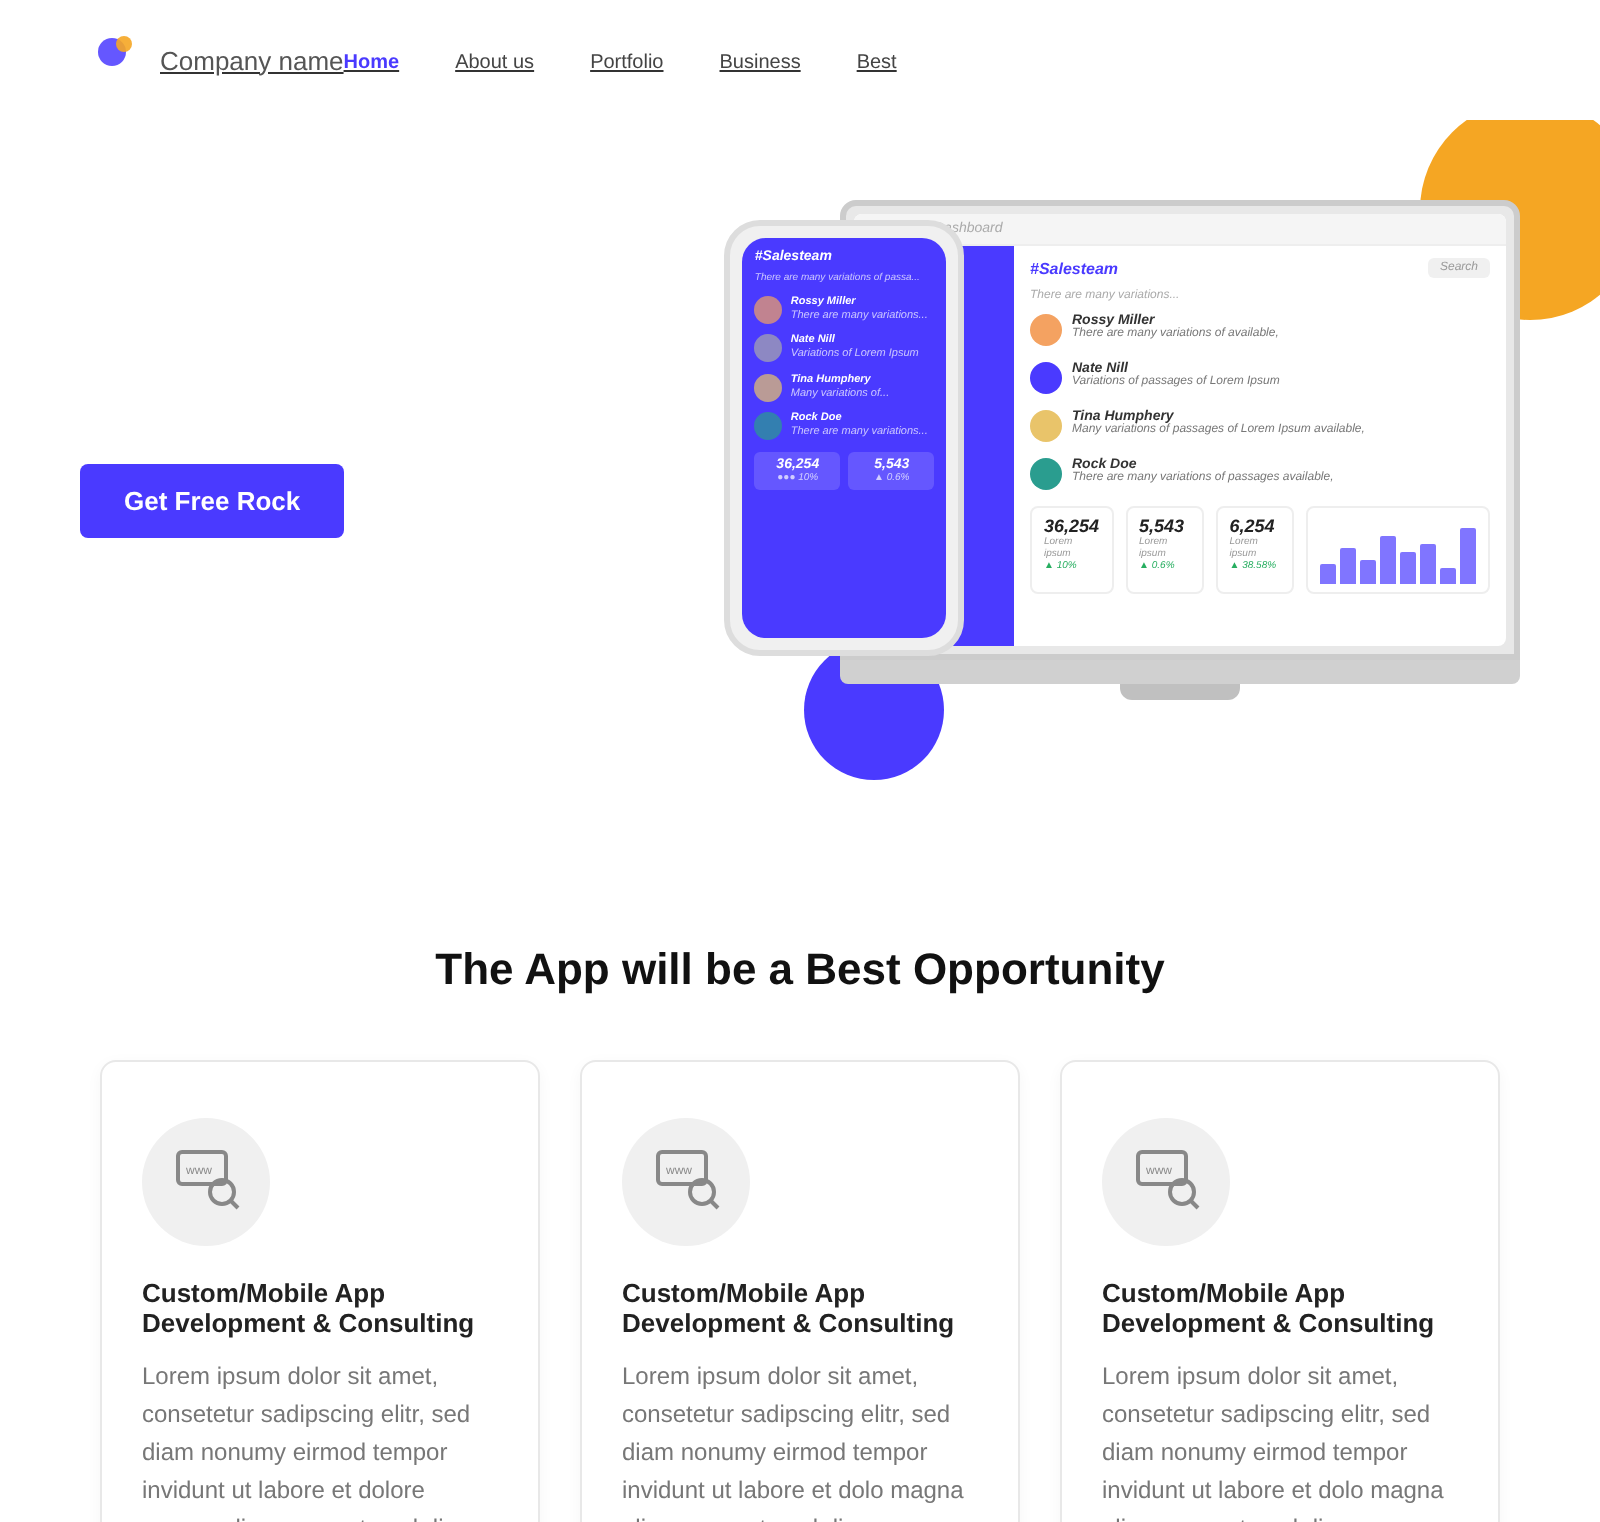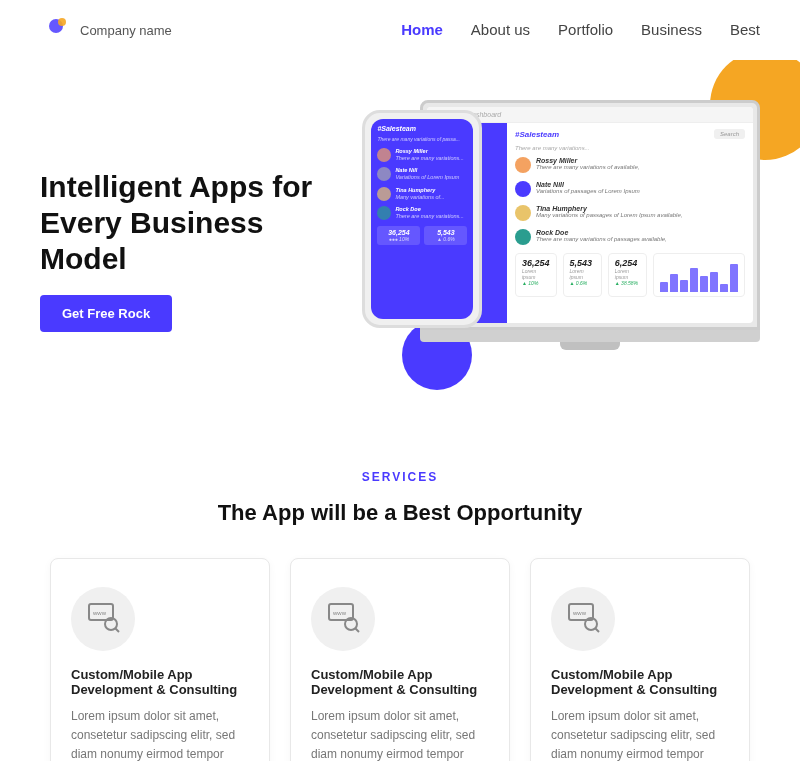--- a/index.html
+++ b/index.html
@@ -2,25 +2,26 @@
 <html><head>
   <meta charset="utf-8">
   <style>
     * { box-sizing: border-box; margin: 0; padding: 0; }
     body { font-family: 'Segoe UI', Arial, sans-serif; color: #333; background: #fff; overflow-x: hidden; }
 
     
     .navbar {
       display: flex;
       align-items: center;
-      justify-content: space-between;
+      justify-content: flex-start;
       padding: 14px 40px;
       background: #fff;
       position: relative;
       z-index: 10;
+      text-decoration: underline;
     }
     .logo-area {
       display: flex;
       align-items: center;
       gap: 8px;
     }
     .logo-icon {
       width: 32px;
       height: 32px;
     }
@@ -28,21 +29,21 @@
       font-size: 13px;
       color: #555;
     }
     .nav-links {
       display: flex;
       gap: 28px;
       list-style: none;
     }
     .nav-links li a {
       text-decoration: none;
-      font-size: 15px;
+      font-size: 10px;
       color: #444;
     }
     .nav-links li a.active {
       color: #4a3aff;
       font-weight: 600;
     }
 
     
     .hero {
       display: flex;
@@ -400,21 +401,20 @@
     <li><a href="#">Business</a></li>
     <li><a href="#">Best</a></li>
   </ul>
 </nav>
 
 <section class="hero">
 
   <div class="deco-circle-gold"></div>
 
   <div class="hero-text">
-    <h1 class="hero-title">Intelligent Apps for Every Business Model</h1>
     <button class="btn-primary">Get Free Rock</button>
   </div>
 
   <div class="hero-visual">
     <div class="deco-blob-purple"></div>
 
     <div class="phone-mockup">
       <div class="phone-frame">
         <div class="phone-screen">
           <div class="phone-screen-header">#Salesteam</div>
@@ -548,21 +548,20 @@
           </div>
         </div>
       </div>
       <div class="laptop-base"></div>
       <div class="laptop-stand"></div>
     </div>
   </div>
 </section>
 
 <section class="services-section">
-  <div class="services-label">SERVICES</div>
   <h2 class="services-title">
     <span>The App will be a Best Opportunity</span><br>
   </h2>
 
   <div class="services-cards">
 
     <div class="service-card">
       <div class="service-icon-wrap">
         <span class="service-icon-inner">
           <svg width="36" height="36" viewBox="0 0 36 36" fill="none">

